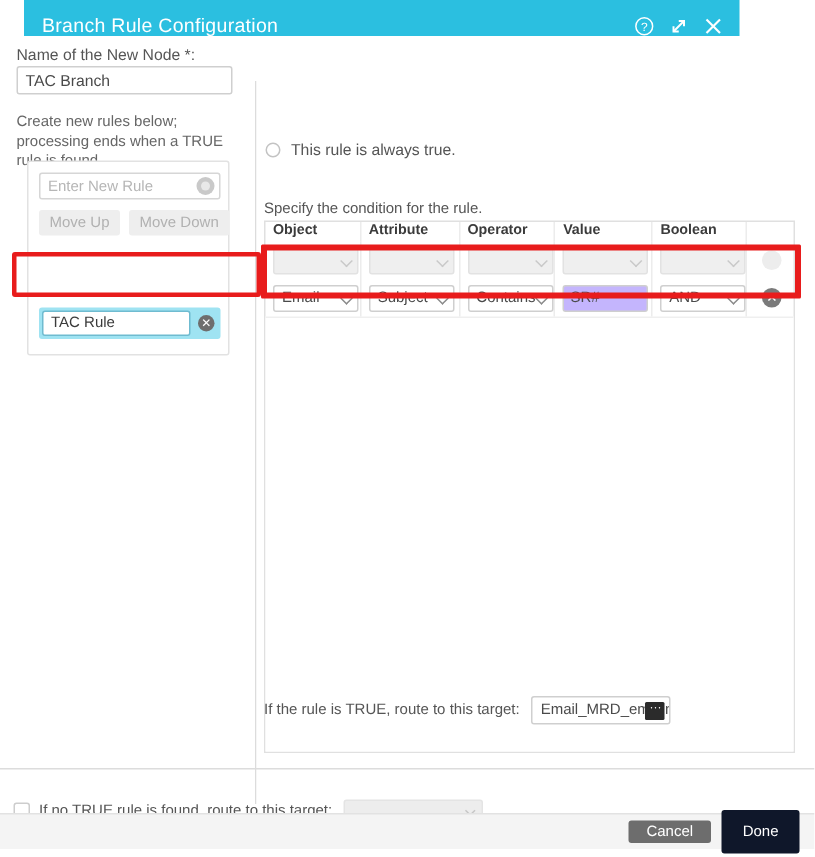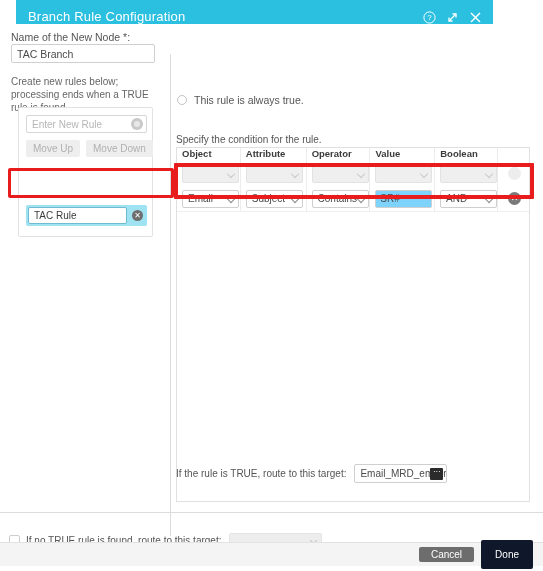--- a/index.html
+++ b/index.html
@@ -323,21 +323,21 @@
     background: #efefef;
     border-color: #e2e2e2;
     color: #bdbdbd;
     cursor: default;
   }
   .sel.disabled .chev { border-color: #c9c9c9; }
   .txtbox {
     width: 57px; height: 18px;
     border: 1px solid #cfcfcf;
     border-radius: 2px;
-    background: #7dd3fc;
+    background: #c4b5fd;
     font-family: "Liberation Sans", sans-serif;
     font-size: 10px;
     color: #4a4a4a;
     padding: 0 4px;
     outline: none;
   }
   .row-del {
     width: 13px; height: 13px;
     border-radius: 50%;
     background: #7a7a7a;

